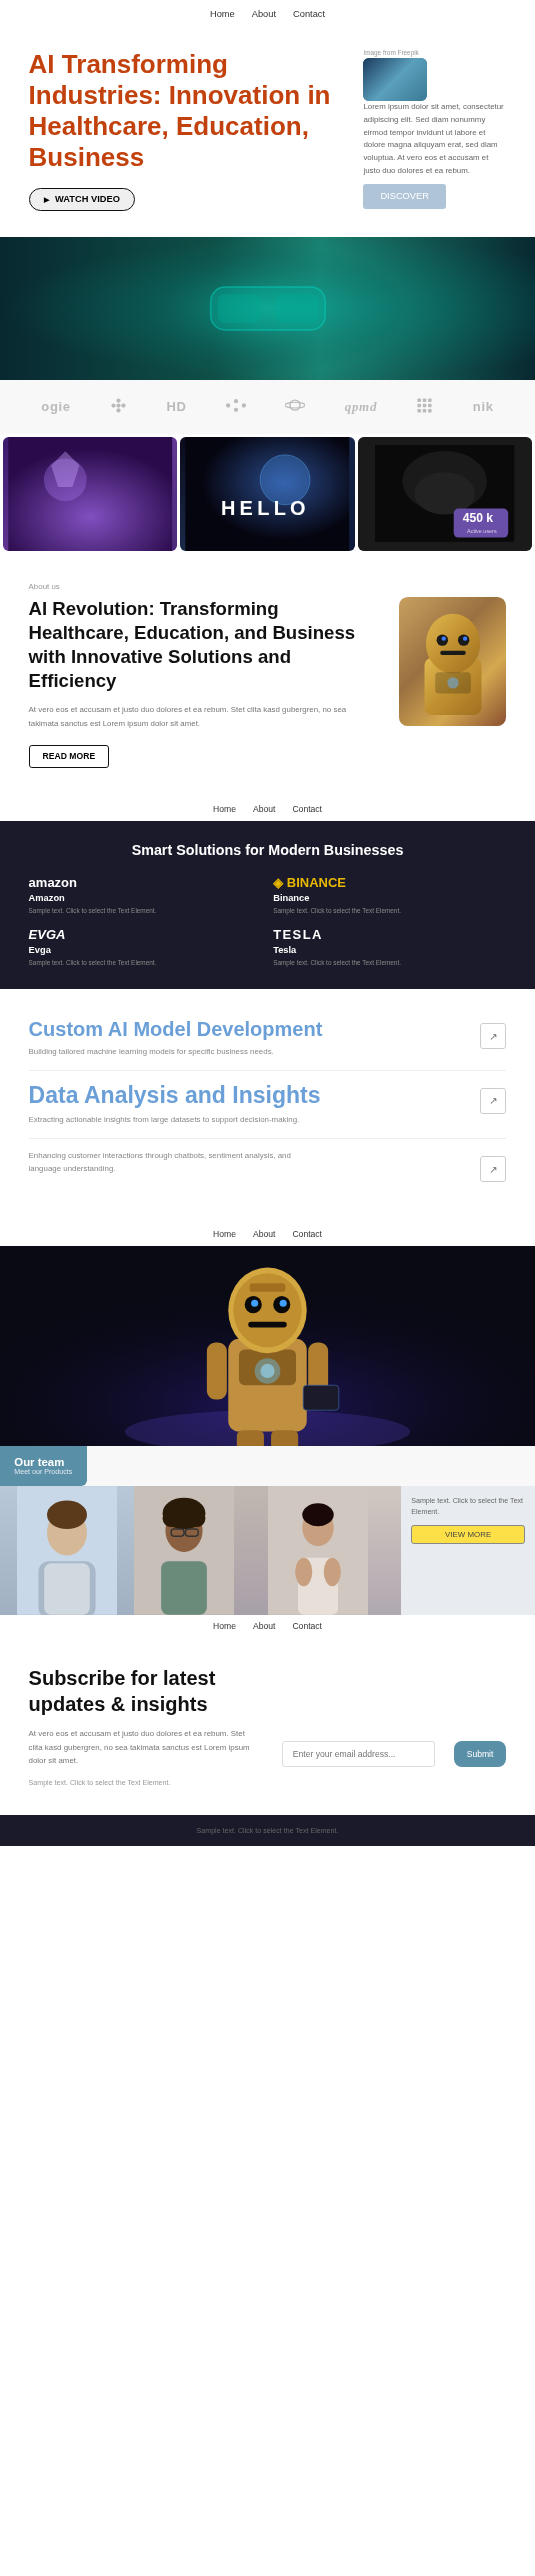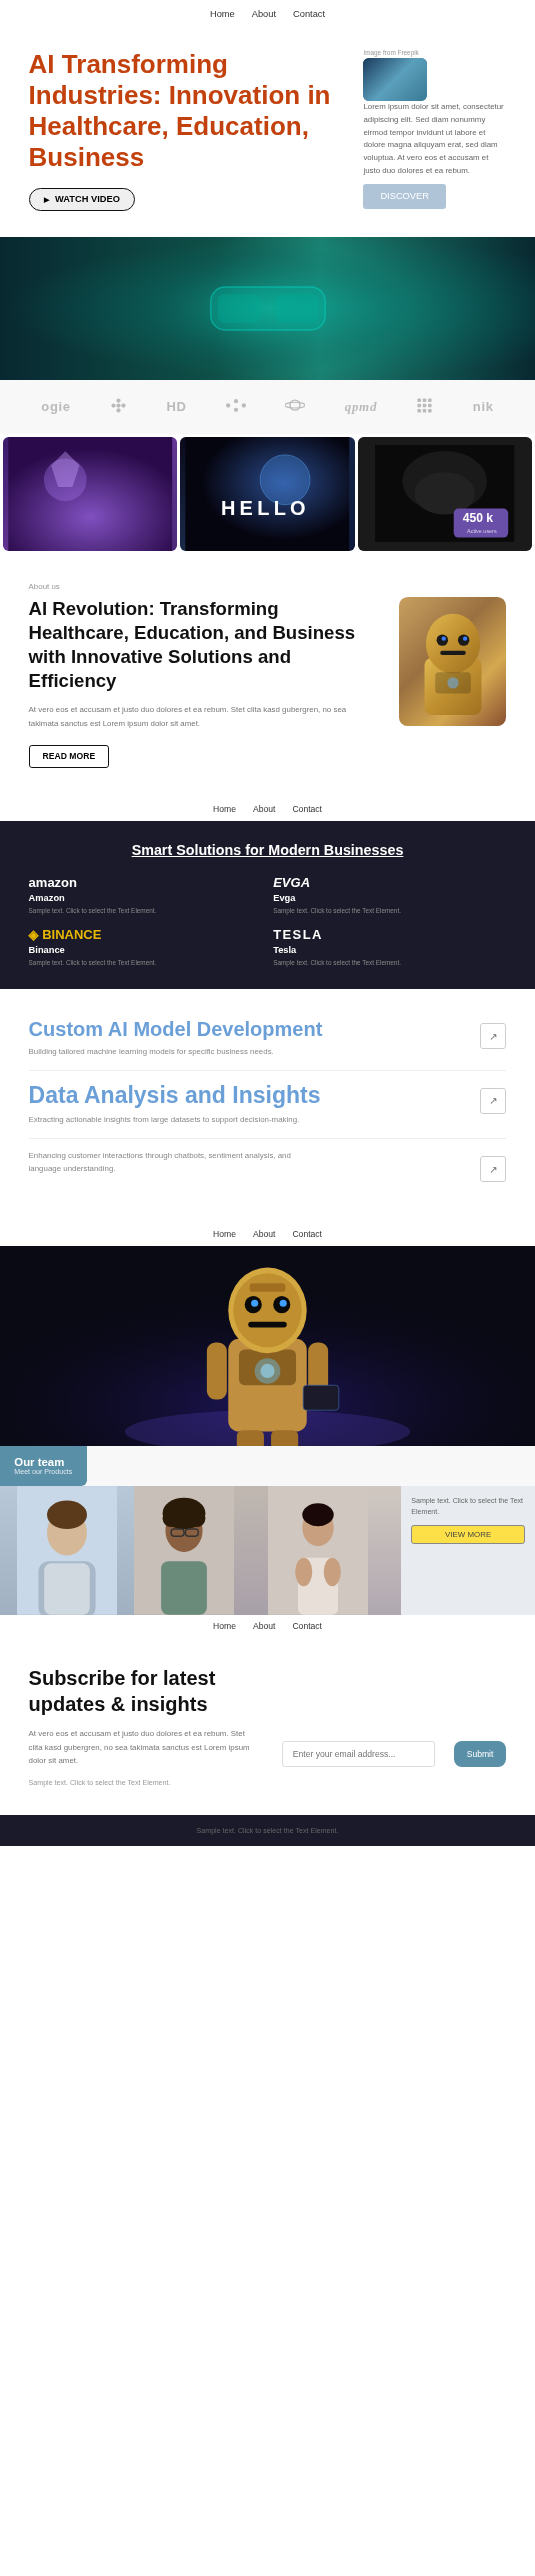--- a/index.html
+++ b/index.html
@@ -48,21 +48,21 @@
     .about-title { font-size: 18.6px; font-weight: 700; line-height: 1.3; color: #111; margin-bottom: 10px; }
     .about-desc { font-size: 7.9px; color: #777; line-height: 1.7; margin-bottom: 14.3px; }
     .read-more-btn { border: 1.4px solid #111; border-radius: 2.9px; padding: 5.7px 13px; font-size: 8.6px; font-weight: 600; background: #fff; cursor: pointer; }
     .about-img { width: 107px; height: 129px; background: linear-gradient(135deg, #c8a060 0%, #9a7040 40%, #d4a850 70%, #8a5030 100%); border-radius: 8.6px; flex-shrink: 0; display: flex; align-items: center; justify-content: center; }
 
     
     .nav2 { display: flex; justify-content: center; gap: 17px; padding: 7.1px; background: #fff; font-size: 8.6px; }
 
     
     .smart-section { background: #1a1a2a; padding: 21.4px 28.6px; }
-    .smart-title { font-size: 14.3px; font-weight: 700; color: #fff; text-align: center; margin-bottom: 17px; text-decoration: underline; }
+    .smart-title { font-size: 14.3px; font-weight: 700; color: #fff; text-align: center; margin-bottom: 17px; }
     .brands-grid { display: grid; grid-template-columns: 1fr 1fr; gap: 11.4px; }
     .brand-item { }
     .brand-logo { font-size: 13px; font-weight: 900; color: #fff; margin-bottom: 2.9px; }
     .brand-logo.binance { color: #e8b800; }
     .brand-logo.evga { font-style: italic; }
     .brand-logo.tesla { letter-spacing: 1.4px; }
     .brand-name { font-size: 9.3px; font-weight: 700; color: #fff; margin-bottom: 2.9px; }
     .brand-desc { font-size: 6.4px; color: #888; line-height: 1.5; }
 
     
@@ -281,27 +281,27 @@
 
 <section class="smart-section">
   <h2 class="smart-title">Smart Solutions for Modern Businesses</h2>
   <div class="brands-grid">
     <div class="brand-item">
       <div class="brand-logo">amazon</div>
       <div class="brand-name">Amazon</div>
       <div class="brand-desc">Sample text. Click to select the Text Element.</div>
     </div>
     <div class="brand-item">
+      <div class="brand-logo binance">◈ BINANCE</div>
+      <div class="brand-name">Binance</div>
+      <div class="brand-desc">Sample text. Click to select the Text Element.</div>
+    </div>
+    <div class="brand-item">
       <div class="brand-logo evga">EVGA</div>
       <div class="brand-name">Evga</div>
-      <div class="brand-desc">Sample text. Click to select the Text Element.</div>
-    </div>
-    <div class="brand-item">
-      <div class="brand-logo binance">◈ BINANCE</div>
-      <div class="brand-name">Binance</div>
       <div class="brand-desc">Sample text. Click to select the Text Element.</div>
     </div>
     <div class="brand-item">
       <div class="brand-logo tesla">TESLA</div>
       <div class="brand-name">Tesla</div>
       <div class="brand-desc">Sample text. Click to select the Text Element.</div>
     </div>
   </div>
 </section>
 

